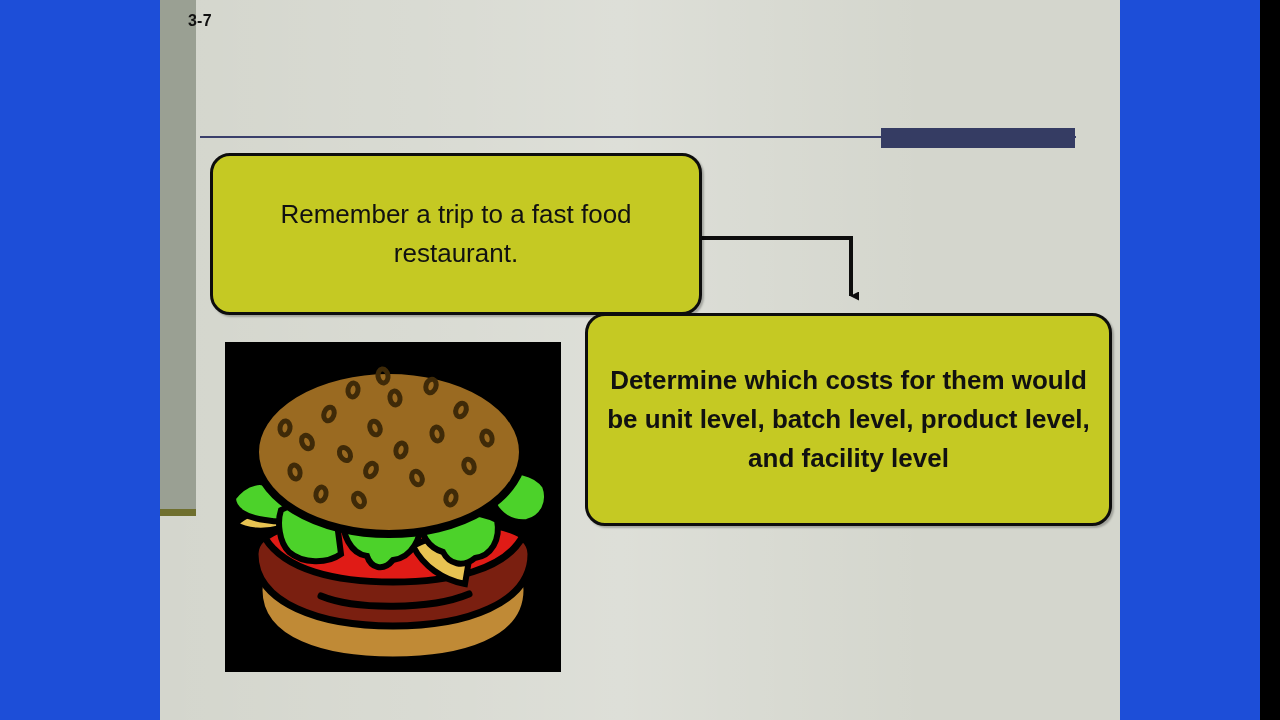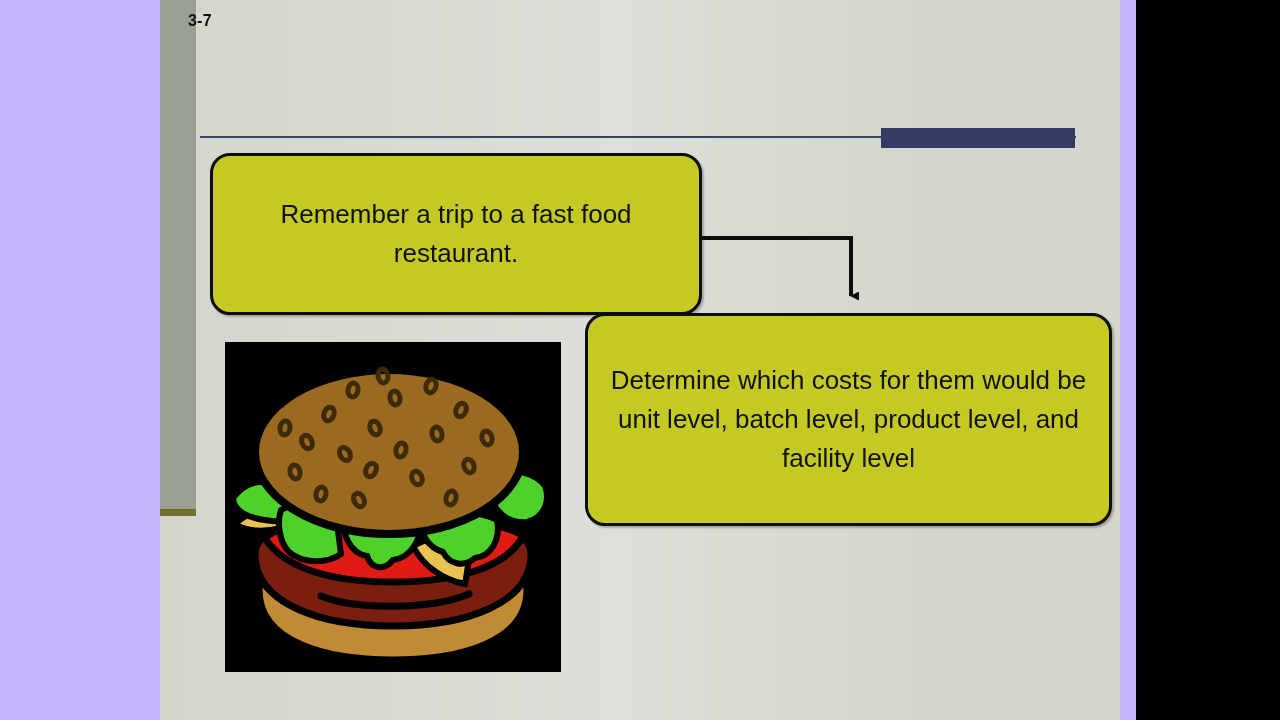--- a/index.html
+++ b/index.html
@@ -2,21 +2,21 @@
 <html><head>
 <meta charset="utf-8">
 <style>
   * { margin:0; padding:0; box-sizing:border-box; }
   html, body {
     width:1280px; height:720px;
     background:#000;
     font-family:"Liberation Sans", sans-serif;
     overflow:hidden;
   }
-  #stage { position:relative; width:1136px; height:720px; background:#c4b5fd; }
+  #stage { position:relative; width:1260px; height:720px; background:#1d4ed8; }
 
   
   .slide {
     position:absolute; left:160px; top:0;
     width:960px; height:720px;
     background:#d4d6cd;
     overflow:hidden;
   }
   
   .slide-sheen{
@@ -73,21 +73,21 @@
     border-radius:20px;
     display:flex; align-items:center; justify-content:center;
     text-align:center;
     color:#111;
     box-shadow:2px 2px 2px rgba(0,0,0,.25);
   }
   .callout-text { font-size:26px; line-height:39px; padding:0 32px; }
 
   #callout-1 { left:50px;  top:153px; width:492px; height:162px; z-index:3; }
   #callout-2 { left:425px; top:313px; width:527px; height:213px; z-index:4; }
-  #callout-2 .callout-text { padding:0 12px; }
+  #callout-2 .callout-text { padding:0 12px;font-weight:bold; }
 
   
   .connector { position:absolute; left:0; top:0; width:960px; height:720px; z-index:2; pointer-events:none; }
 
   
   .image-frame {
     position:absolute; left:65px; top:342px;
     width:336px; height:330px;
     background:#000;
     z-index:1;

